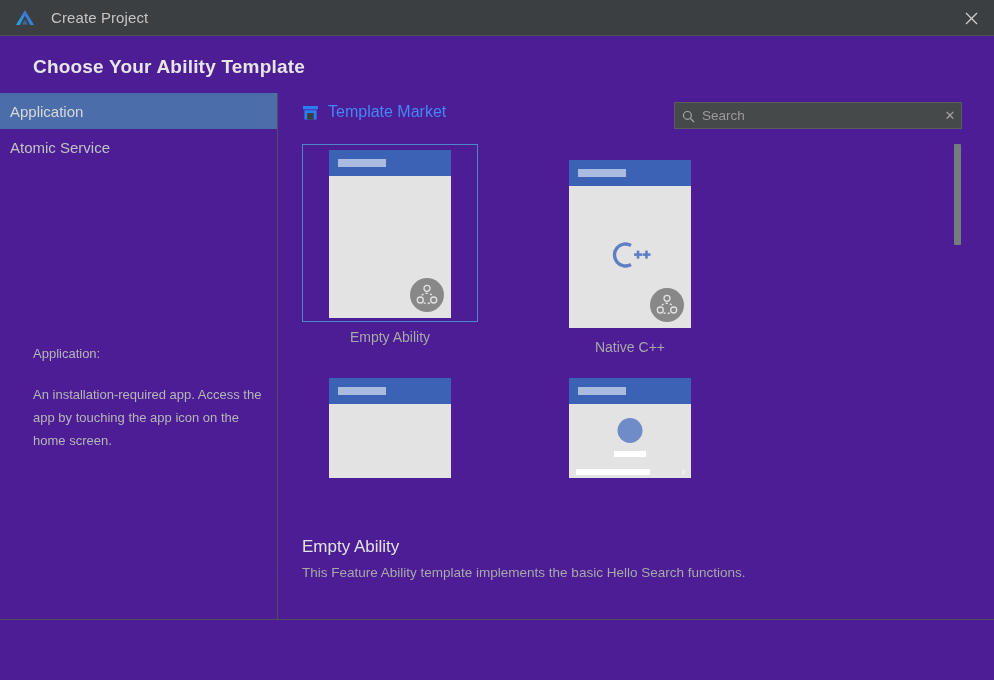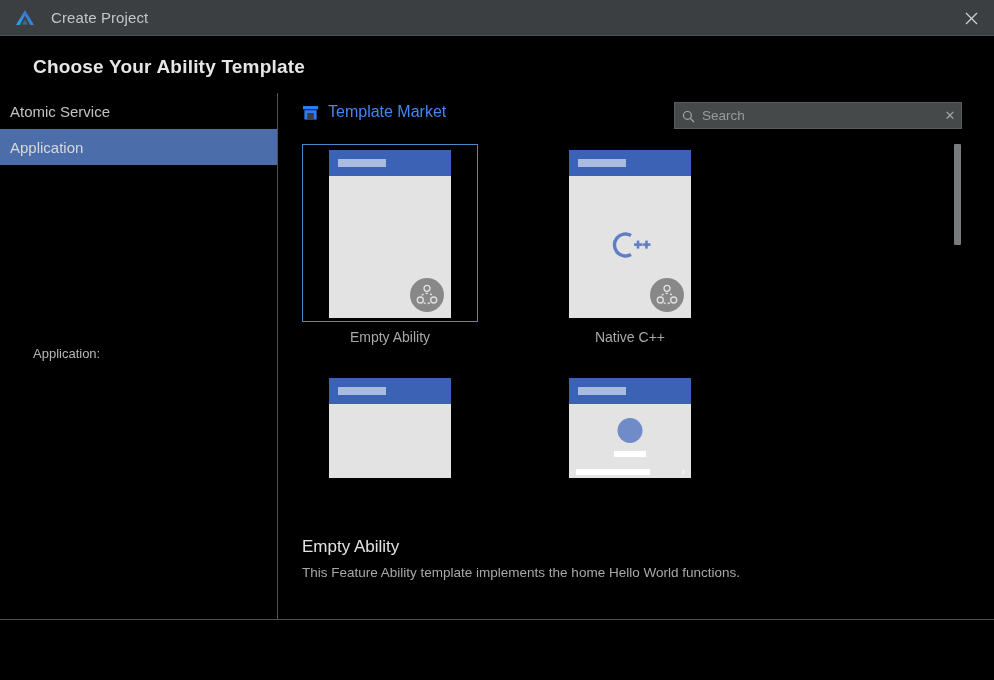--- a/index.html
+++ b/index.html
@@ -5,21 +5,21 @@
   * { box-sizing: border-box; margin: 0; padding: 0; }
   html, body {
     width: 994px; height: 680px;
     background: #3c3f41;
     font-family: "Liberation Sans", sans-serif;
     overflow: hidden;
   }
   #app {
     position: relative;
     width: 994px; height: 680px;
-    background: #000000;
+    background: #4c1d95;
     color: #bbbbbb;
     padding-left: 8px;
   }
 
   
   .titlebar {
     position: absolute; left: 0; top: 0;
     width: 994px; height: 36px;
     background: #3c3f41;
     border-bottom: 1px solid #4e5254;
@@ -256,30 +256,31 @@
       <svg width="13" height="13" viewBox="0 0 13 13">
         <line x1="1" y1="1" x2="12" y2="12" stroke="#cfcfcf" stroke-width="1.3"></line>
         <line x1="12" y1="1" x2="1" y2="12" stroke="#cfcfcf" stroke-width="1.3"></line>
       </svg>
     </div>
   </div>
 
   <div class="page-title">Choose Your Ability Template</div>
 
   <div class="left-panel">
+    <div class="side-item selected">
+      <span class="side-item-inner">Application</span>
+    </div>
     <div class="side-item">
       <span class="side-item-inner">Atomic Service</span>
     </div>
-    <div class="side-item selected">
-      <span class="side-item-inner">Application</span>
-    </div>
   </div>
 
   <div class="side-desc">
     <div class="lead">Application:</div>
+    <div>An installation-required app. Access the app by touching the app icon on the home screen.</div>
   </div>
 
   <div class="v-divider"></div>
 
   <div class="content">
 
     <div class="market-link">
       <span class="shop-icon">
         <svg width="17" height="16" viewBox="0 0 17 16">
           <path d="M1 1 H16 L16 4.4 H1 Z" fill="#2c7ef0"></path>
@@ -317,21 +318,21 @@
                   <circle cx="23.7" cy="22" r="3" fill="none" stroke="#e2e2e2" stroke-width="1.3"></circle>
                   <path d="M11.8 17.4 A7.4 7.4 0 0 1 22.2 17.4" fill="none" stroke="#e2e2e2" stroke-width="1.3" stroke-dasharray="2.2 2"></path>
                   <path d="M13.6 24.6 A6.6 6.6 0 0 0 20.4 24.6" fill="none" stroke="#e2e2e2" stroke-width="1.3" stroke-dasharray="2.2 2"></path>
                 </svg>
               </div>
             </div>
           </div>
           <div class="card-label">Empty Ability</div>
         </div>
 
-        <div class="card" style="left:264px; top:0;">
+        <div class="card" style="left:264px; top:10px;">
           <div class="phone">
             <div class="phone-header">
                 <span class="bar"></span>
               </div>
             <div class="phone-body">
               <span class="cpp-logo">
                 <svg width="42" height="30" viewBox="0 0 42 30">
                   <path d="M22 5.5 A11 11 0 1 0 22 24.5" fill="none" stroke="#5f7fc5" stroke-width="3.4" stroke-linecap="butt"></path>
                   <g fill="#5f7fc5">
                     <rect x="25" y="13.3" width="8" height="2.6"></rect>
@@ -385,21 +386,21 @@
 
       </div>
     </div>
 
     <div class="scrollbar-track">
       <div class="scrollbar-thumb"></div>
     </div>
 
     <div class="detail">
       <div class="detail-title">Empty Ability</div>
-      <div class="detail-desc">This Feature Ability template implements the home Hello World functions.</div>
+      <div class="detail-desc">This Feature Ability template implements the basic Hello Search functions.</div>
     </div>
 
   </div>
 
   <div class="h-divider"></div>
   <div class="bottom-bar">
     
     
     
     

